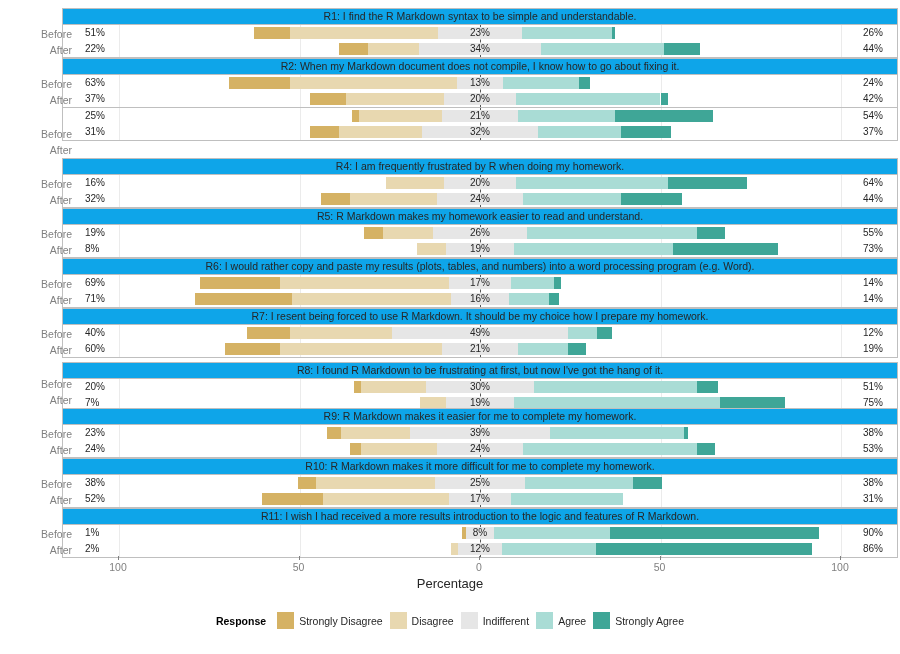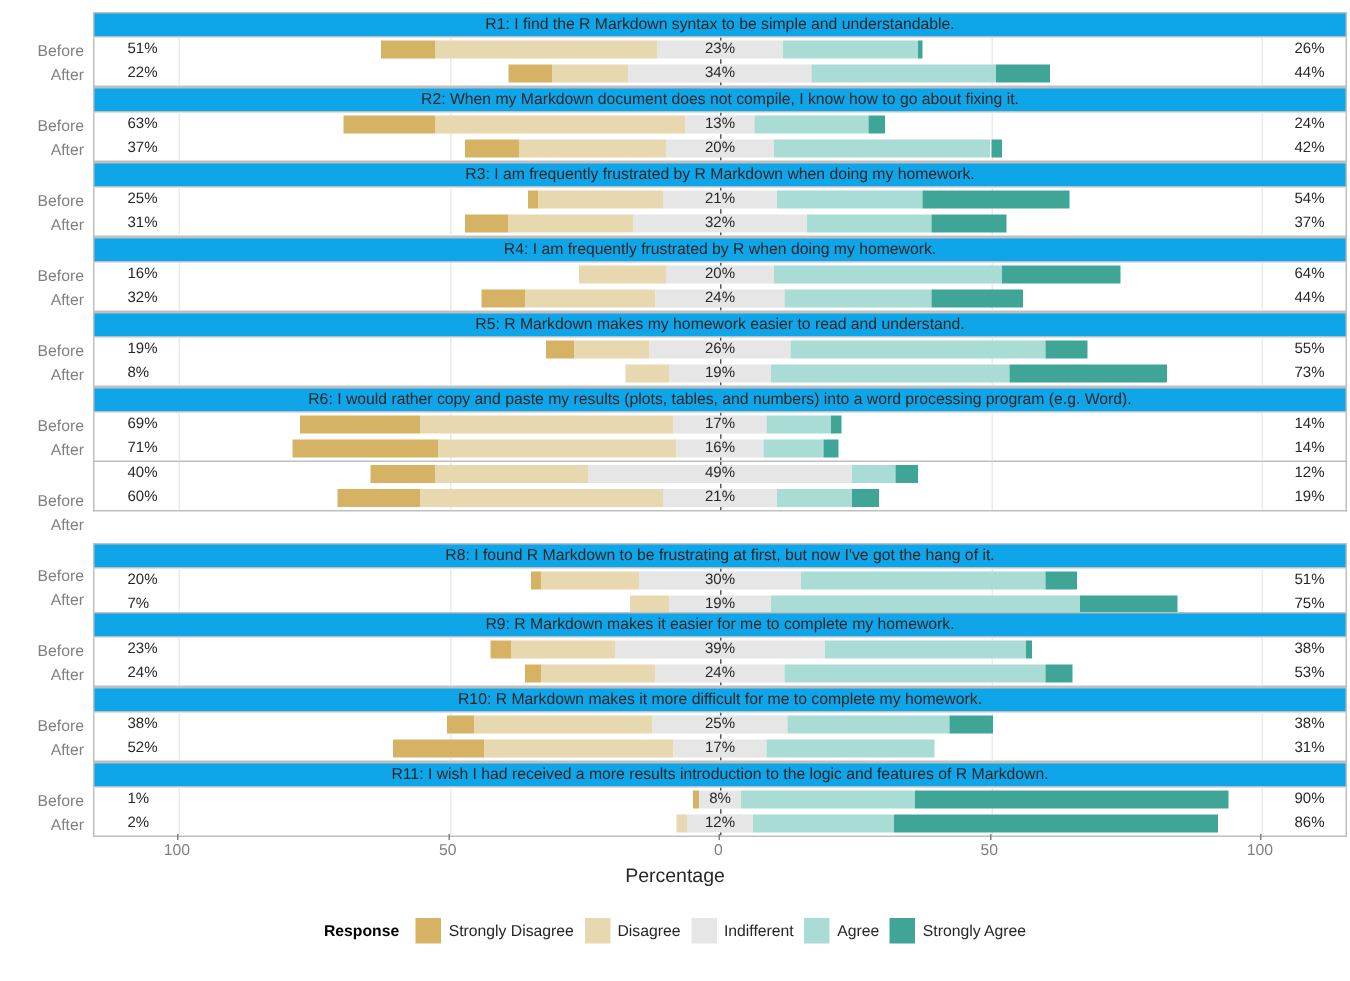--- a/index.html
+++ b/index.html
@@ -97,21 +97,21 @@
 
   
   .ylab {
     position: absolute;
     width: 56px;
     text-align: right;
     font-size: 10.5px;
     color: #808080;
     line-height: 16px;
     height: 16px;
-    left: 0;
+    left: 16px;
   }
 
   
   #xaxis {
     position: absolute;
     left: 62px;
     top: 556px;
     width: 836px;
     height: 26px;
   }
@@ -238,23 +238,20 @@
           <div class="seg" style="left: 597.5px; width: 7.22px; background: rgb(63, 166, 151);"></div>
           <span class="endlabel left">37%</span>
           <span class="endlabel mid" style="left: 387px; width: 60px;">20%</span>
           <span class="endlabel right">42%</span>
         </div>
       </div>
     </div>
     <div class="ylab" style="top: 76px;">Before</div>
     <div class="ylab" style="top: 92px;">After</div>
     <div class="panel" style="top: 108px;">
-      <div class="panel-strip">
-        <span class="panel-strip-label">R3: I am frequently frustrated by R Markdown when doing my homework.</span>
-      </div>
       <div class="panel-body">
         <div class="gridline" style="left: 56px;"></div>
         <div class="gridline" style="left: 236.5px;"></div>
         <div class="gridline zero" style="left: 417px;"></div>
         <div class="gridline" style="left: 597.5px;"></div>
         <div class="gridline" style="left: 778px;"></div>
         <div class="row before">
           <div class="seg" style="left: 288.845px; width: 7.22px; background: rgb(213, 178, 100);"></div>
           <div class="seg" style="left: 296.065px; width: 83.03px; background: rgb(232, 216, 176);"></div>
           <div class="seg" style="left: 379.095px; width: 75.81px; background: rgb(230, 230, 230);"></div>
@@ -372,20 +369,23 @@
           <div class="seg" style="left: 485.59px; width: 10.83px; background: rgb(63, 166, 151);"></div>
           <span class="endlabel left">71%</span>
           <span class="endlabel mid" style="left: 387px; width: 60px;">16%</span>
           <span class="endlabel right">14%</span>
         </div>
       </div>
     </div>
     <div class="ylab" style="top: 276px;">Before</div>
     <div class="ylab" style="top: 292px;">After</div>
     <div class="panel" style="top: 308px;">
+      <div class="panel-strip">
+        <span class="panel-strip-label">R7: I resent being forced to use R Markdown. It should be my choice how I prepare my homework.</span>
+      </div>
       <div class="panel-body">
         <div class="gridline" style="left: 56px;"></div>
         <div class="gridline" style="left: 236.5px;"></div>
         <div class="gridline zero" style="left: 417px;"></div>
         <div class="gridline" style="left: 597.5px;"></div>
         <div class="gridline" style="left: 778px;"></div>
         <div class="row before">
           <div class="seg" style="left: 184.155px; width: 43.32px; background: rgb(213, 178, 100);"></div>
           <div class="seg" style="left: 227.475px; width: 101.08px; background: rgb(232, 216, 176);"></div>
           <div class="seg" style="left: 328.555px; width: 176.89px; background: rgb(230, 230, 230);"></div>

